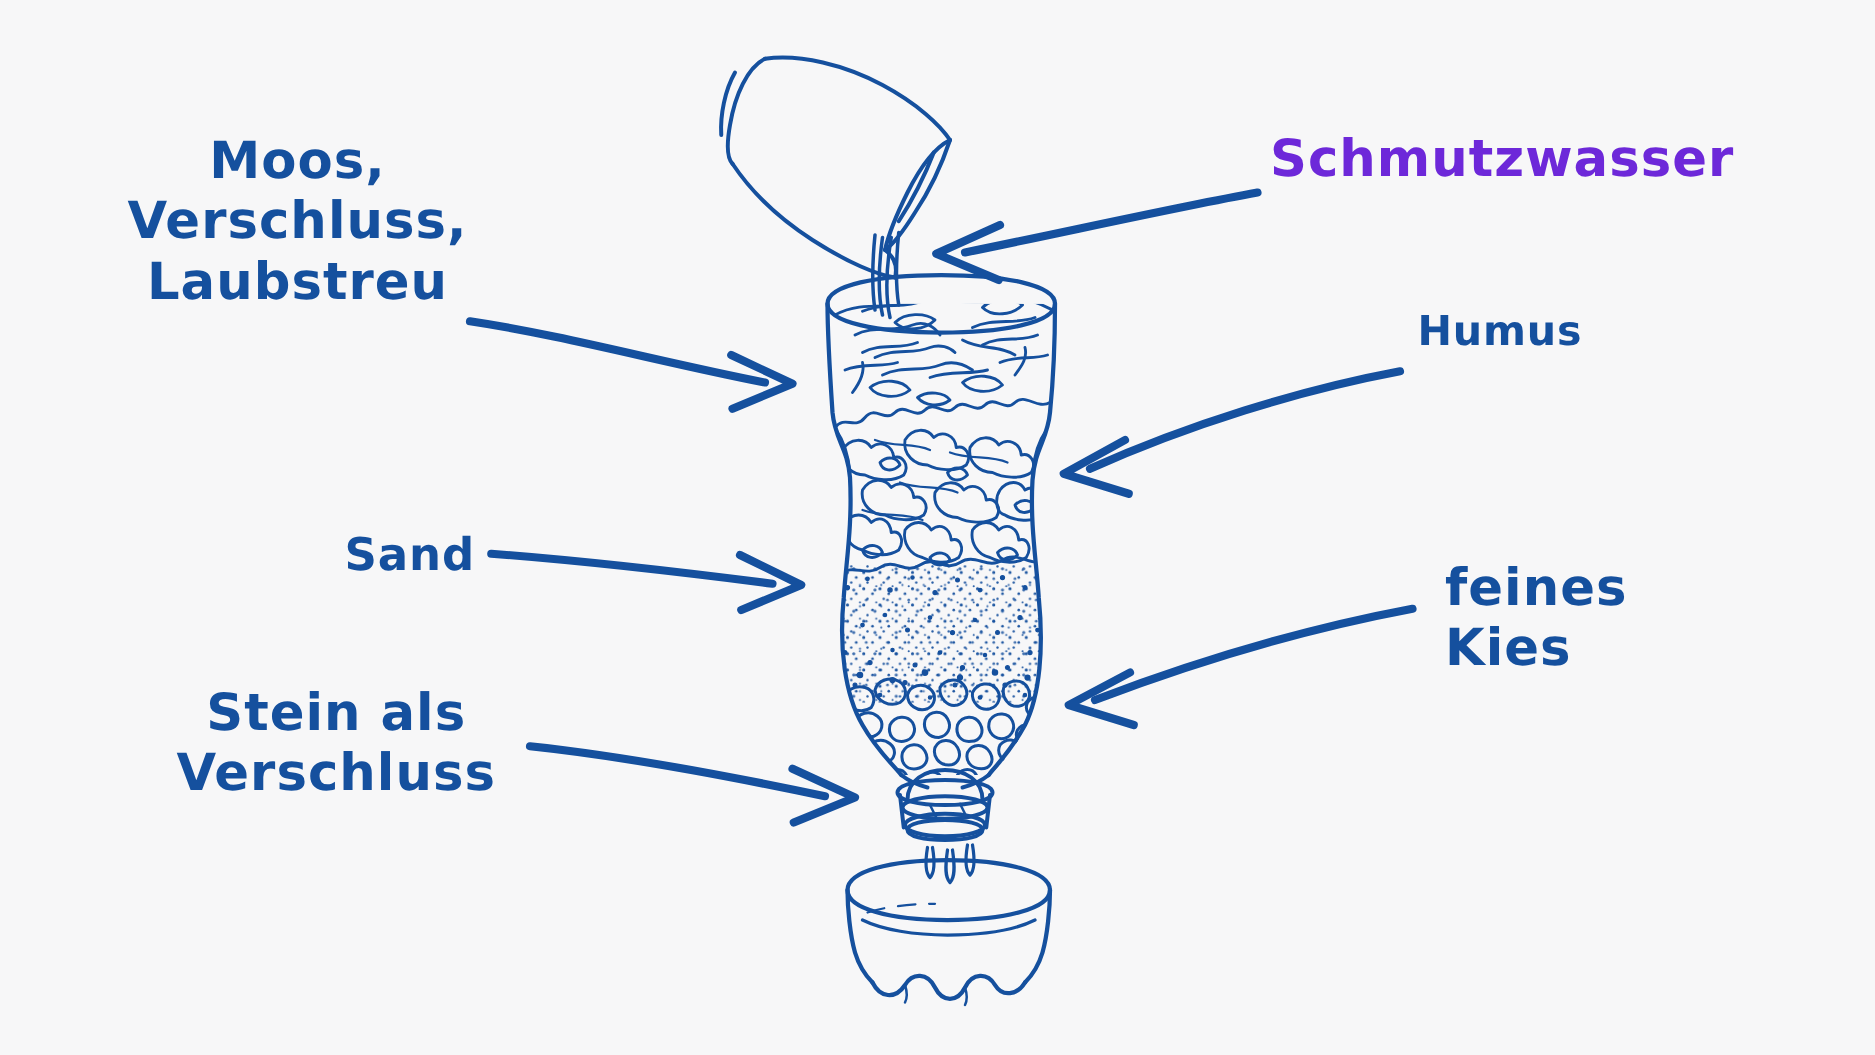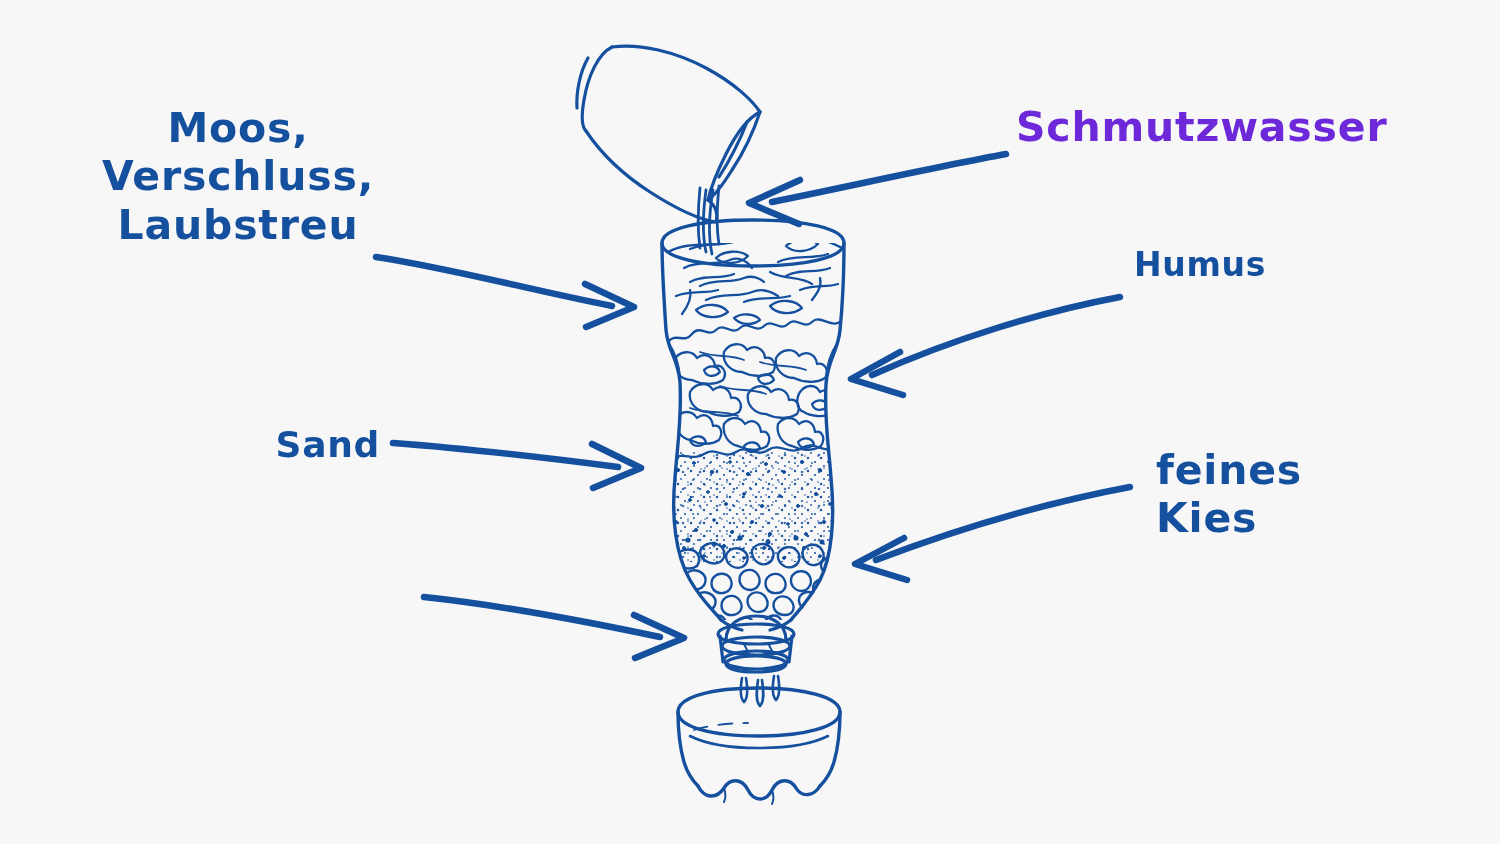--- a/index.html
+++ b/index.html
@@ -354,18 +354,20 @@
         <path d="M904,538 L855,564 L907,580" stroke-width="6.5" fill="none"></path>
       </g>
 
     </g>
   </svg>
 
   <div class="label lbl-moos" style="color: rgb(21, 80, 158);">Moos,
 Verschluss,
 Laubstreu</div>
   <div class="label lbl-sand" style="color: rgb(21, 80, 158);">Sand</div>
+  <div class="label lbl-stein" style="color: rgb(21, 80, 158);">Stein als
+Verschluss</div>
   <div class="label lbl-schmutz" style="color: #6d28d9;">Schmutzwasser</div>
   <div class="label lbl-humus" style="color: rgb(21, 80, 158);">Humus</div>
   <div class="label lbl-kies" style="color: rgb(21, 80, 158);">feines
 Kies</div>
 
 </div>
 
 </body></html>

